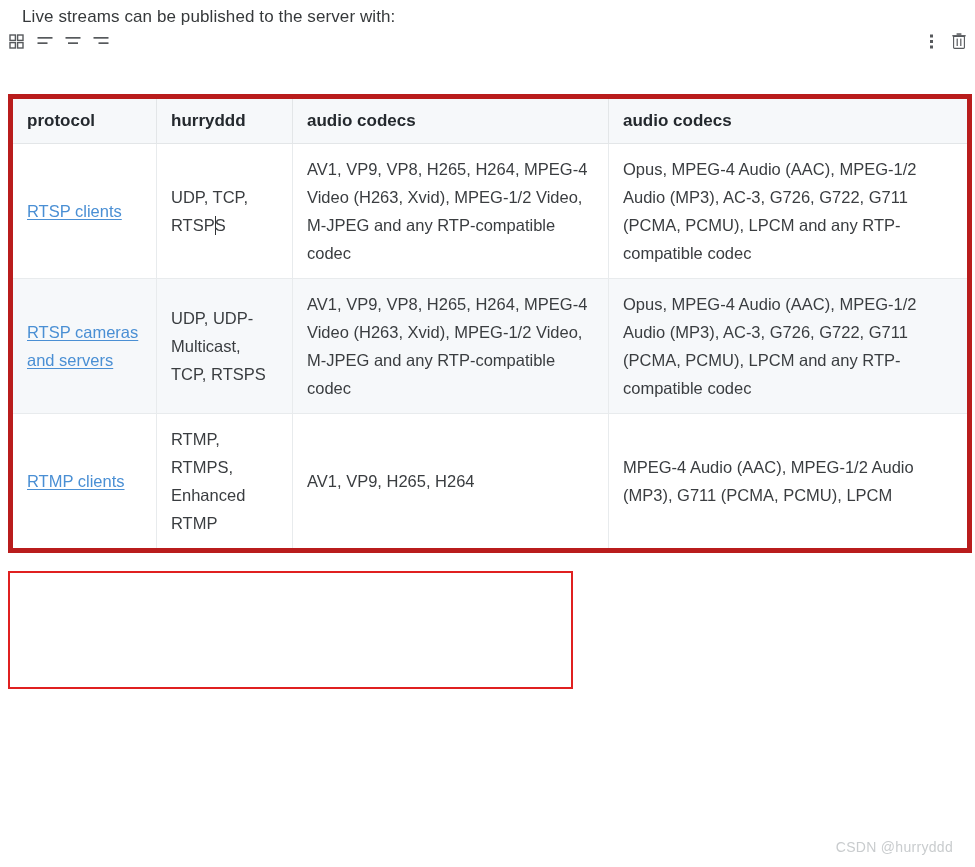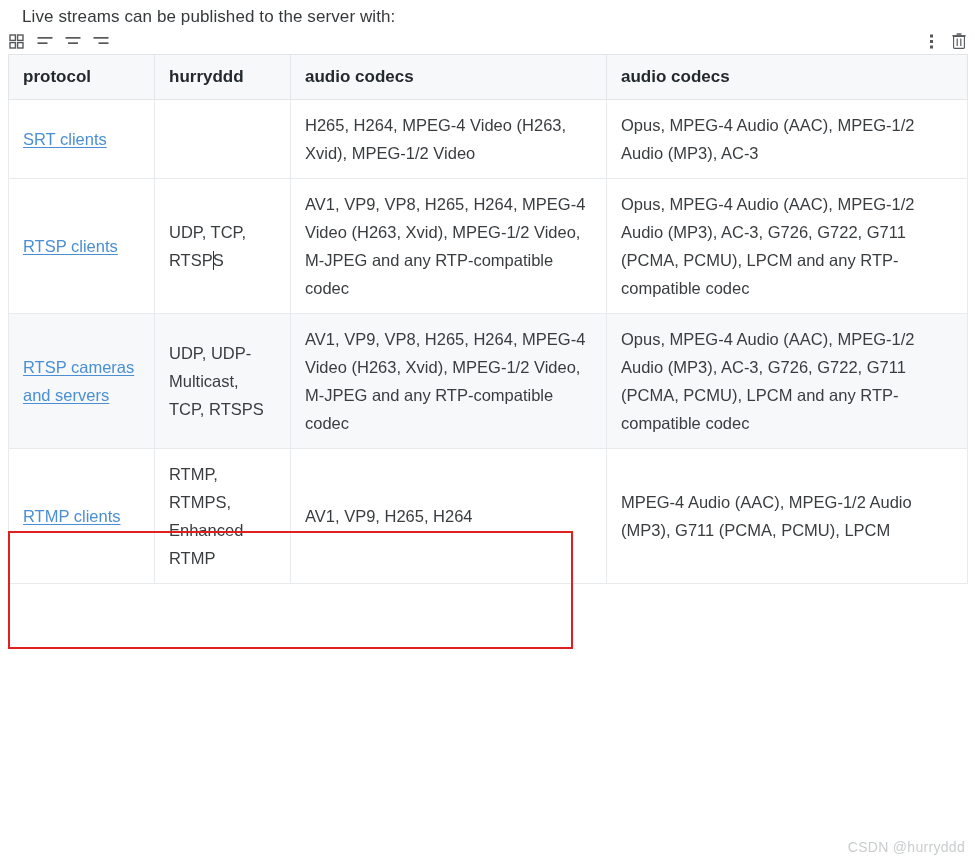--- a/index.html
+++ b/index.html
@@ -58,22 +58,23 @@
 
   
   .tbl-wrap {
     padding: 0 8px;
     position: relative;
   }
   table.data {
     width: 959px;
     border-collapse: collapse;
     table-layout: fixed;
-    border: 1px solid #b91c1c;
+    border: 5px solid #b91c1c;
     font-size: 16.5px;
+    margin-top: 40px;
   }
   table.data col.c-protocol { width: 146px; }
   table.data col.c-variants { width: 136px; }
   table.data col.c-video    { width: 316px; }
   table.data col.c-audio    { width: 361px; }
 
   table.data th {
     background: #f6f8fa;
     border: 1px solid #e3e6e8;
     text-align: left;
@@ -121,21 +122,21 @@
     left: 8px;
     top: 477px;
     width: 565px;
     height: 118px;
     z-index: 5;
   }
 
   
   .watermark {
     position: absolute;
-    right: 10px;
+    right: 22px;
     bottom: 12px;
     font-size: 14px;
     color: #c9ccce;
     letter-spacing: 0.3px;
     user-select: none;
   }
 </style>
 </head>
 <body>
 
@@ -210,26 +211,20 @@
     <thead>
       <tr>
         <th>protocol</th>
         <th>hurryddd</th>
         <th>audio codecs</th>
         <th>audio codecs</th>
       </tr>
     </thead>
     <tbody>
 
-      <tr class="plain">
-        <td><a class="proto-link">SRT clients</a></td>
-        <td></td>
-        <td>H265, H264, MPEG-4 Video (H263, Xvid), MPEG-1/2 Video</td>
-        <td>Opus, MPEG-4 Audio (AAC), MPEG-1/2 Audio (MP3), AC-3</td>
-      </tr>
 
 
 
 
       <tr class="plain">
         <td><a class="proto-link">RTSP clients</a></td>
         <td><span>UDP, TCP, RTSP</span><span class="caret"></span><span>S</span></td>
         <td>AV1, VP9, VP8, H265, H264, MPEG-4 Video (H263, Xvid), MPEG-1/2 Video, M-JPEG and any RTP-compatible codec</td>
         <td>Opus, MPEG-4 Audio (AAC), MPEG-1/2 Audio (MP3), AC-3, G726, G722, G711 (PCMA, PCMU), LPCM and any RTP-compatible codec</td>
       </tr>

